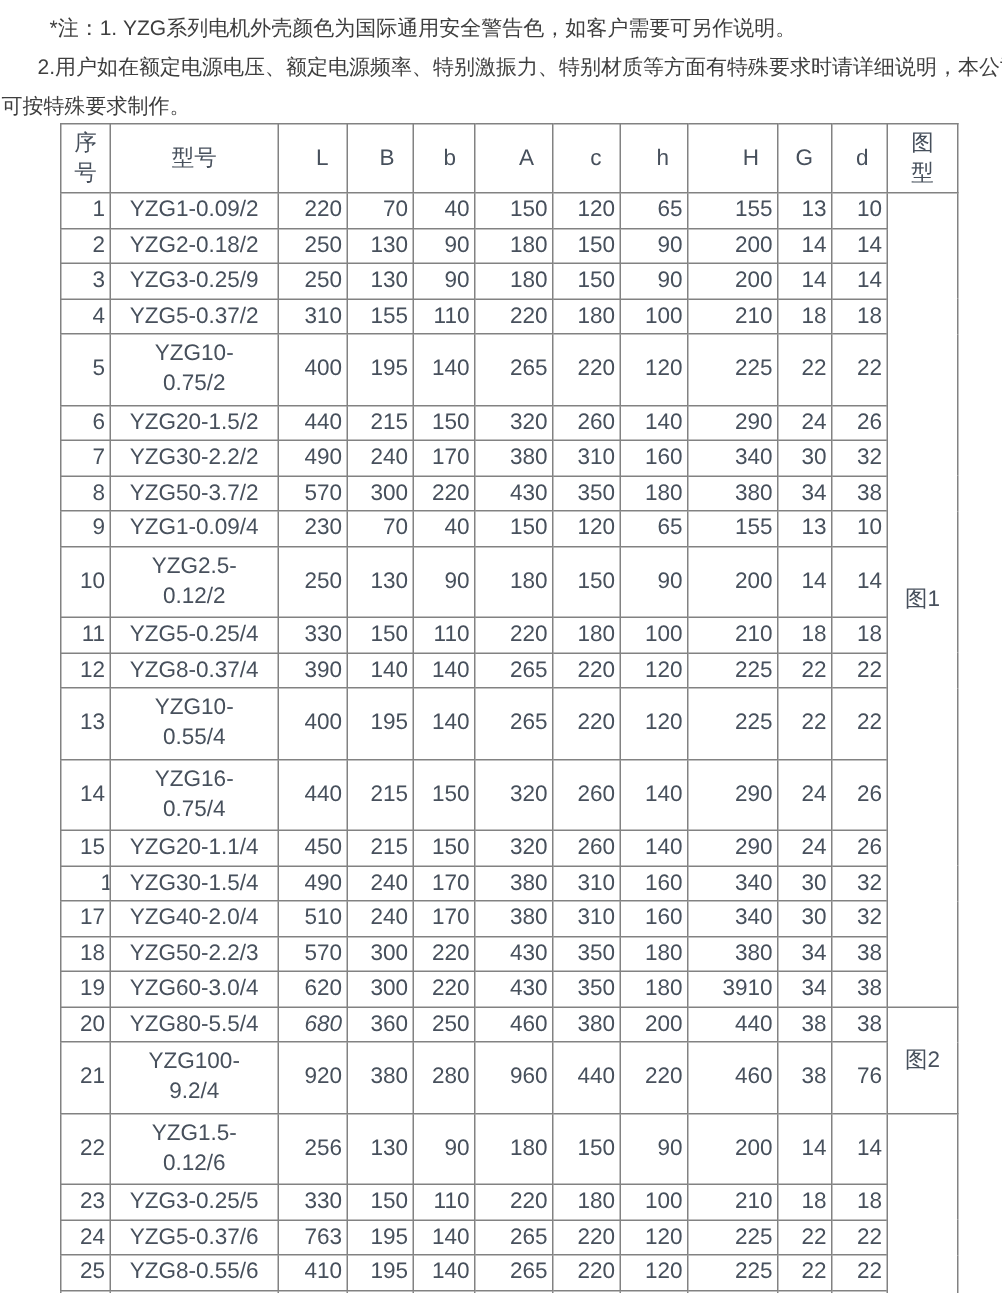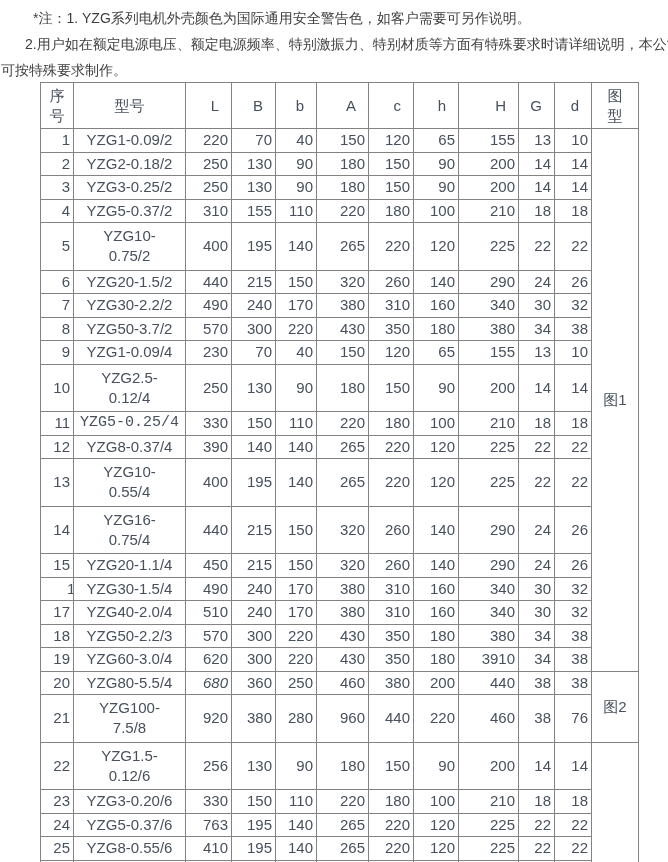--- a/index.html
+++ b/index.html
@@ -102,21 +102,21 @@
         <td class="num" style="border-color: rgb(130, 130, 130);">90</td>
         <td class="num" style="border-color: rgb(130, 130, 130);">180</td>
         <td class="num" style="border-color: rgb(130, 130, 130);">150</td>
         <td class="num" style="border-color: rgb(130, 130, 130);">90</td>
         <td class="num" style="border-color: rgb(130, 130, 130);">200</td>
         <td class="num" style="border-color: rgb(130, 130, 130);">14</td>
         <td class="num" style="border-color: rgb(130, 130, 130);">14</td>
       </tr>
       <tr class="s">
         <td class="num" style="border-color: rgb(130, 130, 130);">3</td>
-        <td class="model" style="border-color: rgb(130, 130, 130);">YZG3-0.25/2</td>
+        <td class="model" style="border-color: rgb(130, 130, 130);">YZG3-0.25/9</td>
         <td class="num" style="border-color: rgb(130, 130, 130);">250</td>
         <td class="num" style="border-color: rgb(130, 130, 130);">130</td>
         <td class="num" style="border-color: rgb(130, 130, 130);">90</td>
         <td class="num" style="border-color: rgb(130, 130, 130);">180</td>
         <td class="num" style="border-color: rgb(130, 130, 130);">150</td>
         <td class="num" style="border-color: rgb(130, 130, 130);">90</td>
         <td class="num" style="border-color: rgb(130, 130, 130);">200</td>
         <td class="num" style="border-color: rgb(130, 130, 130);">14</td>
         <td class="num" style="border-color: rgb(130, 130, 130);">14</td>
       </tr>
@@ -195,34 +195,34 @@
         <td class="num" style="border-color: rgb(130, 130, 130);">150</td>
         <td class="num" style="border-color: rgb(130, 130, 130);">120</td>
         <td class="num" style="border-color: rgb(130, 130, 130);">65</td>
         <td class="num" style="border-color: rgb(130, 130, 130);">155</td>
         <td class="num" style="border-color: rgb(130, 130, 130);">13</td>
         <td class="num" style="border-color: rgb(130, 130, 130);">10</td>
       </tr>
       <tr class="d">
         <td class="num" style="border-color: rgb(130, 130, 130);">10</td>
         <td class="model" style="border-color: rgb(130, 130, 130);">YZG2.5-
-0.12/4</td>
+0.12/2</td>
         <td class="num" style="border-color: rgb(130, 130, 130);">250</td>
         <td class="num" style="border-color: rgb(130, 130, 130);">130</td>
         <td class="num" style="border-color: rgb(130, 130, 130);">90</td>
         <td class="num" style="border-color: rgb(130, 130, 130);">180</td>
         <td class="num" style="border-color: rgb(130, 130, 130);">150</td>
         <td class="num" style="border-color: rgb(130, 130, 130);">90</td>
         <td class="num" style="border-color: rgb(130, 130, 130);">200</td>
         <td class="num" style="border-color: rgb(130, 130, 130);">14</td>
         <td class="num" style="border-color: rgb(130, 130, 130);">14</td>
       </tr>
       <tr class="s">
         <td class="num" style="border-color: rgb(130, 130, 130);">11</td>
-        <td class="model" style="border-color: rgb(130, 130, 130); font-family: Liberation Mono, monospace;">YZG5-0.25/4</td>
+        <td class="model" style="border-color: rgb(130, 130, 130);">YZG5-0.25/4</td>
         <td class="num" style="border-color: rgb(130, 130, 130);">330</td>
         <td class="num" style="border-color: rgb(130, 130, 130);">150</td>
         <td class="num" style="border-color: rgb(130, 130, 130);">110</td>
         <td class="num" style="border-color: rgb(130, 130, 130);">220</td>
         <td class="num" style="border-color: rgb(130, 130, 130);">180</td>
         <td class="num" style="border-color: rgb(130, 130, 130);">100</td>
         <td class="num" style="border-color: rgb(130, 130, 130);">210</td>
         <td class="num" style="border-color: rgb(130, 130, 130);">18</td>
         <td class="num" style="border-color: rgb(130, 130, 130);">18</td>
       </tr>
@@ -342,21 +342,21 @@
         <td class="num" style="border-color: rgb(130, 130, 130);">380</td>
         <td class="num" style="border-color: rgb(130, 130, 130);">200</td>
         <td class="num" style="border-color: rgb(130, 130, 130);">440</td>
         <td class="num" style="border-color: rgb(130, 130, 130);">38</td>
         <td class="num" style="border-color: rgb(130, 130, 130);">38</td>
         <td class="fig" rowspan="2" style="border-color: rgb(130, 130, 130);">图2</td>
       </tr>
       <tr class="d">
         <td class="num" style="border-color: rgb(130, 130, 130);">21</td>
         <td class="model" style="border-color: rgb(130, 130, 130);">YZG100-
-7.5/8</td>
+9.2/4</td>
         <td class="num" style="border-color: rgb(130, 130, 130);">920</td>
         <td class="num" style="border-color: rgb(130, 130, 130);">380</td>
         <td class="num" style="border-color: rgb(130, 130, 130);">280</td>
         <td class="num" style="border-color: rgb(130, 130, 130);">960</td>
         <td class="num" style="border-color: rgb(130, 130, 130);">440</td>
         <td class="num" style="border-color: rgb(130, 130, 130);">220</td>
         <td class="num" style="border-color: rgb(130, 130, 130);">460</td>
         <td class="num" style="border-color: rgb(130, 130, 130);">38</td>
         <td class="num" style="border-color: rgb(130, 130, 130);">76</td>
       </tr>
@@ -370,21 +370,21 @@
         <td class="num" style="border-color: rgb(130, 130, 130);">180</td>
         <td class="num" style="border-color: rgb(130, 130, 130);">150</td>
         <td class="num" style="border-color: rgb(130, 130, 130);">90</td>
         <td class="num" style="border-color: rgb(130, 130, 130);">200</td>
         <td class="num" style="border-color: rgb(130, 130, 130);">14</td>
         <td class="num" style="border-color: rgb(130, 130, 130);">14</td>
         <td class="fig" rowspan="5" style="border-color: rgb(130, 130, 130);"></td>
       </tr>
       <tr class="s">
         <td class="num" style="border-color: rgb(130, 130, 130);">23</td>
-        <td class="model" style="border-color: rgb(130, 130, 130);">YZG3-0.20/6</td>
+        <td class="model" style="border-color: rgb(130, 130, 130);">YZG3-0.25/5</td>
         <td class="num" style="border-color: rgb(130, 130, 130);">330</td>
         <td class="num" style="border-color: rgb(130, 130, 130);">150</td>
         <td class="num" style="border-color: rgb(130, 130, 130);">110</td>
         <td class="num" style="border-color: rgb(130, 130, 130);">220</td>
         <td class="num" style="border-color: rgb(130, 130, 130);">180</td>
         <td class="num" style="border-color: rgb(130, 130, 130);">100</td>
         <td class="num" style="border-color: rgb(130, 130, 130);">210</td>
         <td class="num" style="border-color: rgb(130, 130, 130);">18</td>
         <td class="num" style="border-color: rgb(130, 130, 130);">18</td>
       </tr>

